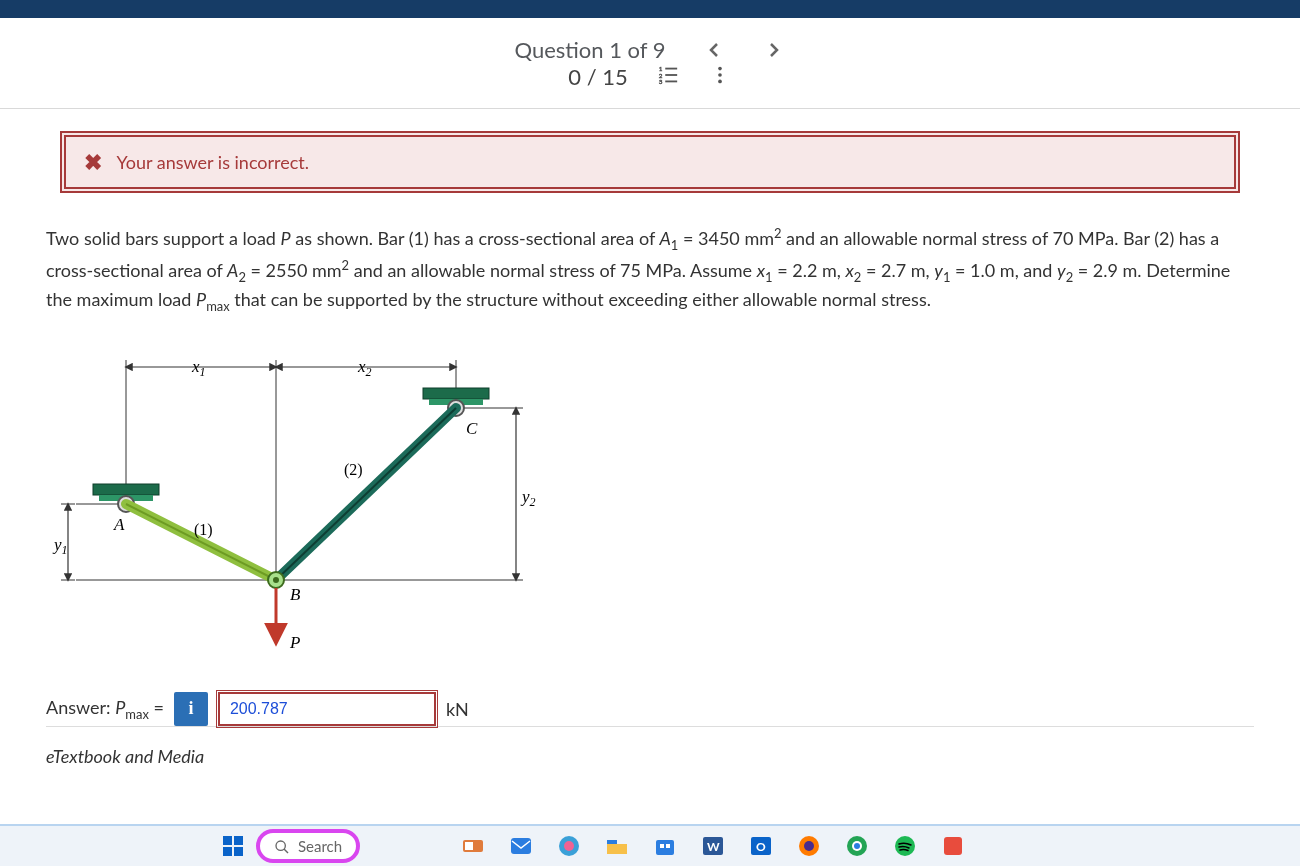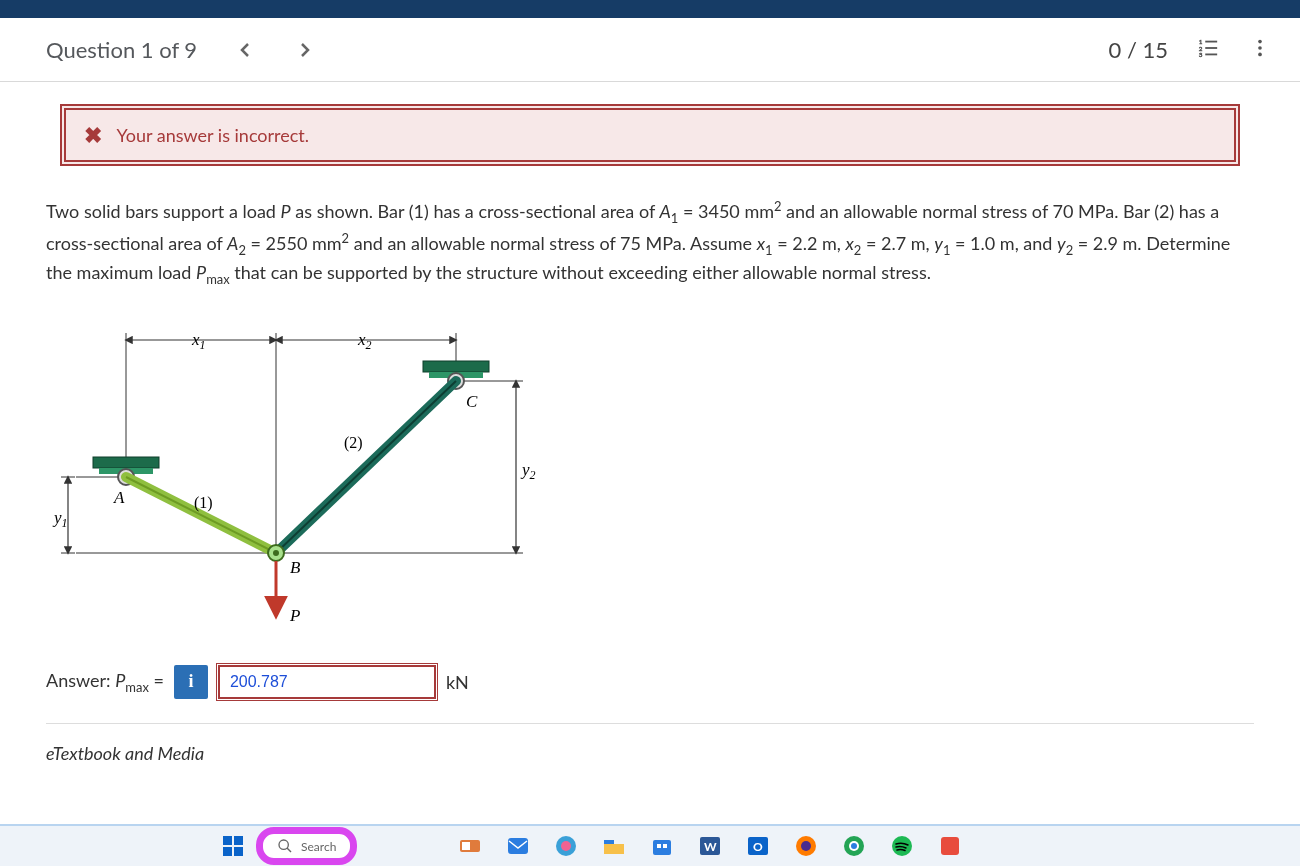--- a/index.html
+++ b/index.html
@@ -1,21 +1,21 @@
 <!DOCTYPE html>
 <html><head>
 <meta charset="utf-8">
 <style>
   * { box-sizing: border-box; margin: 0; padding: 0; }
   body { font-family: 'Segoe UI', Lato, Arial, sans-serif; background: #f0f0f0; color: #333; overflow: hidden; }
   .browser-chrome { background: #163c66; height: 18px; width: 100%; }
   .viewport { background: #fff; height: 808px; overflow: hidden; border-bottom: 2px solid #b8d4f0; }
 
   
-  .qheader { display: flex; align-items: center; justify-content: space-between; padding: 18px 28px 18px 46px; border-bottom: 1px solid #d9d9d9; }
+  .qheader { display: flex; align-items: center; justify-content: space-between; padding: 18px 46px 18px 46px; border-bottom: 1px solid #d9d9d9; flex-direction: column; }
   .qheader-left { display: flex; align-items: center; gap: 36px; font-size: 22px; color: #55585c; }
   .qtitle { color: #55585c; font-weight: 400; }
   .navbtn { width: 24px; height: 24px; display: inline-flex; align-items: center; justify-content: center; font-size: 22px; color: #666; cursor: pointer; user-select: none; }
   .qheader-right { display: flex; align-items: flex-start; gap: 28px; font-size: 22px; color: #444; }
   .score { color: #444; }
   .icon-btn { width: 24px; height: 24px; display: inline-flex; align-items: center; justify-content: center; cursor: pointer; color: #555; }
   .icon-btn svg { width: 22px; height: 22px; }
 
   
   .content { padding: 22px 46px 0 46px; height: calc(100% - 72px); overflow-y: auto; }
@@ -28,34 +28,34 @@
   
   .problem { font-size: 18px; color: #333; line-height: 1.55; margin-bottom: 26px; }
   .problem sub, .answer-label sub { vertical-align: sub; font-size: 0.72em; }
   .problem sup { vertical-align: super; font-size: 0.72em; }
 
   
   .diagram { margin: 0 0 30px 0; }
   .diagram svg { display: block; }
 
   
-  .answer-row { display: flex; align-items: center; gap: 10px; margin-bottom: 24px; font-size: 18px; }
+  .answer-row { display: flex; align-items: center; gap: 10px; font-size: 18px; }
   .answer-label { color: #333; }
   .info-btn { width: 34px; height: 34px; background: #2b6fb5; color: #fff; display: inline-flex; align-items: center; justify-content: center; font-family: Georgia, serif; font-weight: bold; font-size: 18px; border-radius: 2px; cursor: pointer; user-select: none; }
   .answer-input { width: 218px; height: 34px; border: 2px solid #a63a3a; outline: 1px solid #a63a3a; outline-offset: 1px; padding: 0 10px; font-size: 16px; color: #1d4ed8; }
   .unit { color: #333; }
 
   
   .etextbook { font-size: 18px; color: #333; border-top: 1px solid #ddd; padding-top: 18px; cursor: pointer; font-style: italic; }
 
   
   .taskbar { height: 40px; background: #eef3f9; display: flex; align-items: center; padding: 0 10px; gap: 10px; overflow: hidden; position: relative; }
   .taskbar .spacer-left { width: 200px; }
   .start-glyph { width: 22px; height: 22px; }
-  .search-pill { display: flex; align-items: center; gap: 8px; border: 7px solid #d946ef; border-radius: 18px; padding: 4px 14px; background: #fff; color: #666; font-size: 12px; }
+  .search-pill { display: flex; align-items: flex-end; gap: 8px; border: 4px solid #d946ef; border-radius: 18px; padding: 4px 14px; background: #fff; color: #666; font-size: 15px; }
   .search-pill svg { width: 16px; height: 16px; }
   .tb-icons { display: flex; align-items: center; gap: 22px; margin-left: 90px; }
   .tb-icon { width: 26px; height: 26px; display: inline-flex; align-items: center; justify-content: center; }
   .tb-icon svg { width: 24px; height: 24px; }
 </style>
 </head>
 <body>
 
 <div class="browser-chrome"></div>
 

